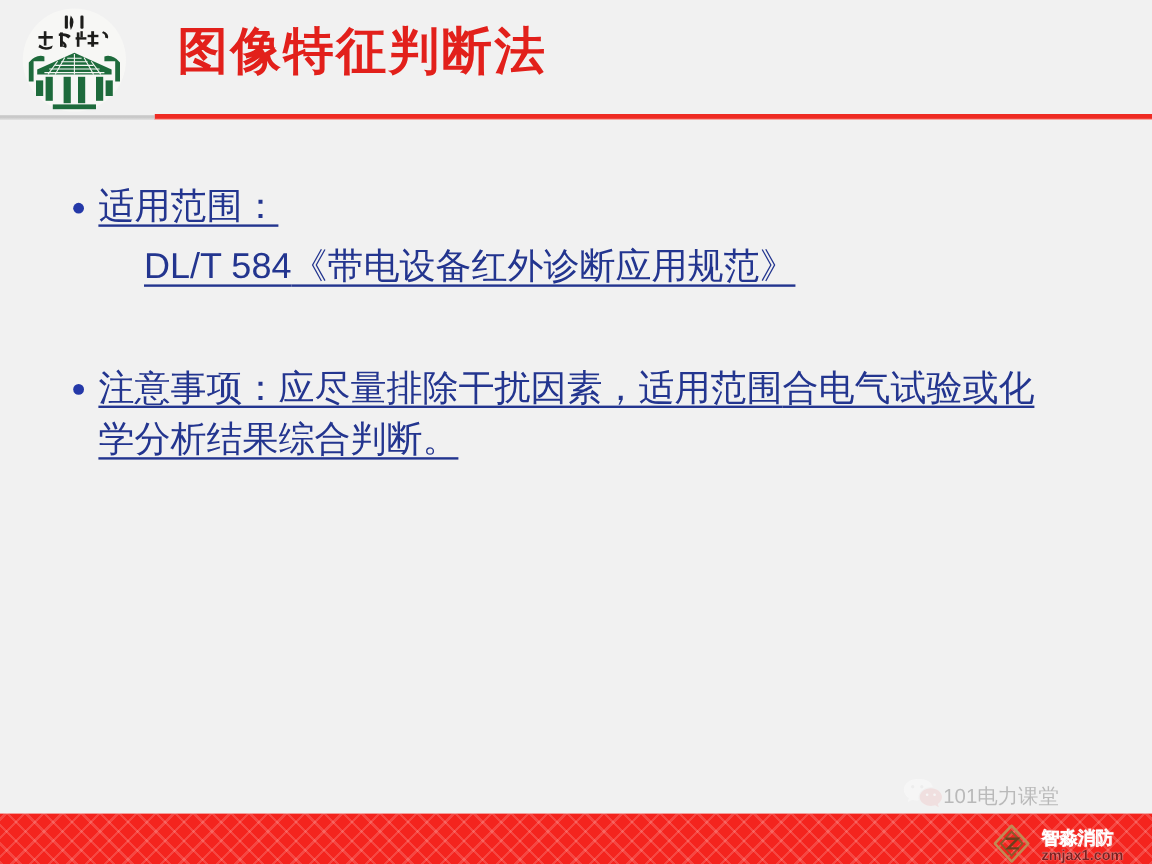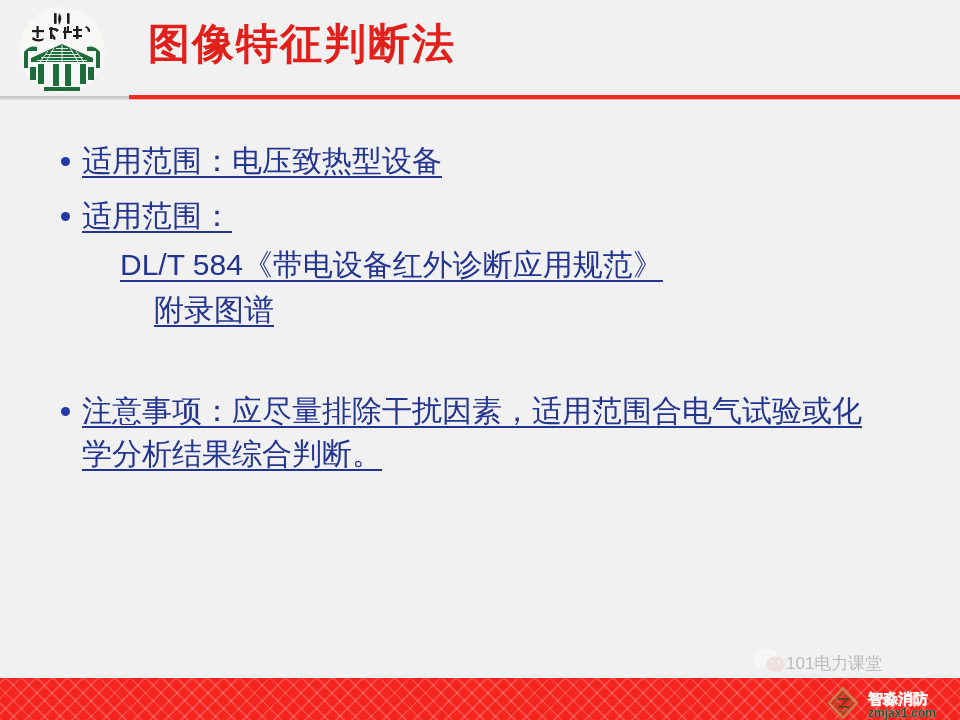--- a/index.html
+++ b/index.html
@@ -198,21 +198,21 @@
     font-weight: bold;
     color: #d8202a;
     -webkit-text-stroke: 0.4px #ffffff;
     text-shadow: 0 0 1px #fff;
     white-space: nowrap;
   }
   .watermark .wm-url {
     font-family: "Liberation Sans", "DejaVu Sans", sans-serif;
     font-size: 12px;
     font-weight: bold;
-    color: #14532d;
+    color: #7f1d1d;
     text-shadow: 0 0 1px #fff;
     white-space: nowrap;
   }
 </style>
 </head>
 <body>
 
 <div class="slide">
 
   <div class="header">
@@ -279,37 +279,30 @@
     </div>
 
     <div class="slide-title">图像特征判断法</div>
 
     <div class="rule-grey"></div>
     <div class="rule-red"></div>
   </div>
 
   <div class="body-area">
 
-    <div class="bullet-row" id="b1">
-      <span class="bullet-dot">
-          <i></i>
-        </span>
-      <span class="bullet-text">适用范围：电压致热型设备</span>
-    </div>
 
     <div class="bullet-row" id="b2">
       <span class="bullet-dot">
           <i></i>
         </span>
       <span class="bullet-text">适用范围：</span>
     </div>
 
     <div class="sub-block">
       <span class="sub-line sans-lead"><span>DL/T 584</span><span class="cjk">《带电设备红外诊断应用规范》</span></span>
-      <span class="sub-line indent">附录图谱</span>
     </div>
 
     <div class="bullet-row" id="b4">
       <span class="bullet-dot">
           <i></i>
         </span>
       <span class="bullet-text"><span>注意事项：应尽量排除干扰因素，适用范围</span><span>合电气试验或化学分析结果综合判断。</span></span>
     </div>
 
   </div>

